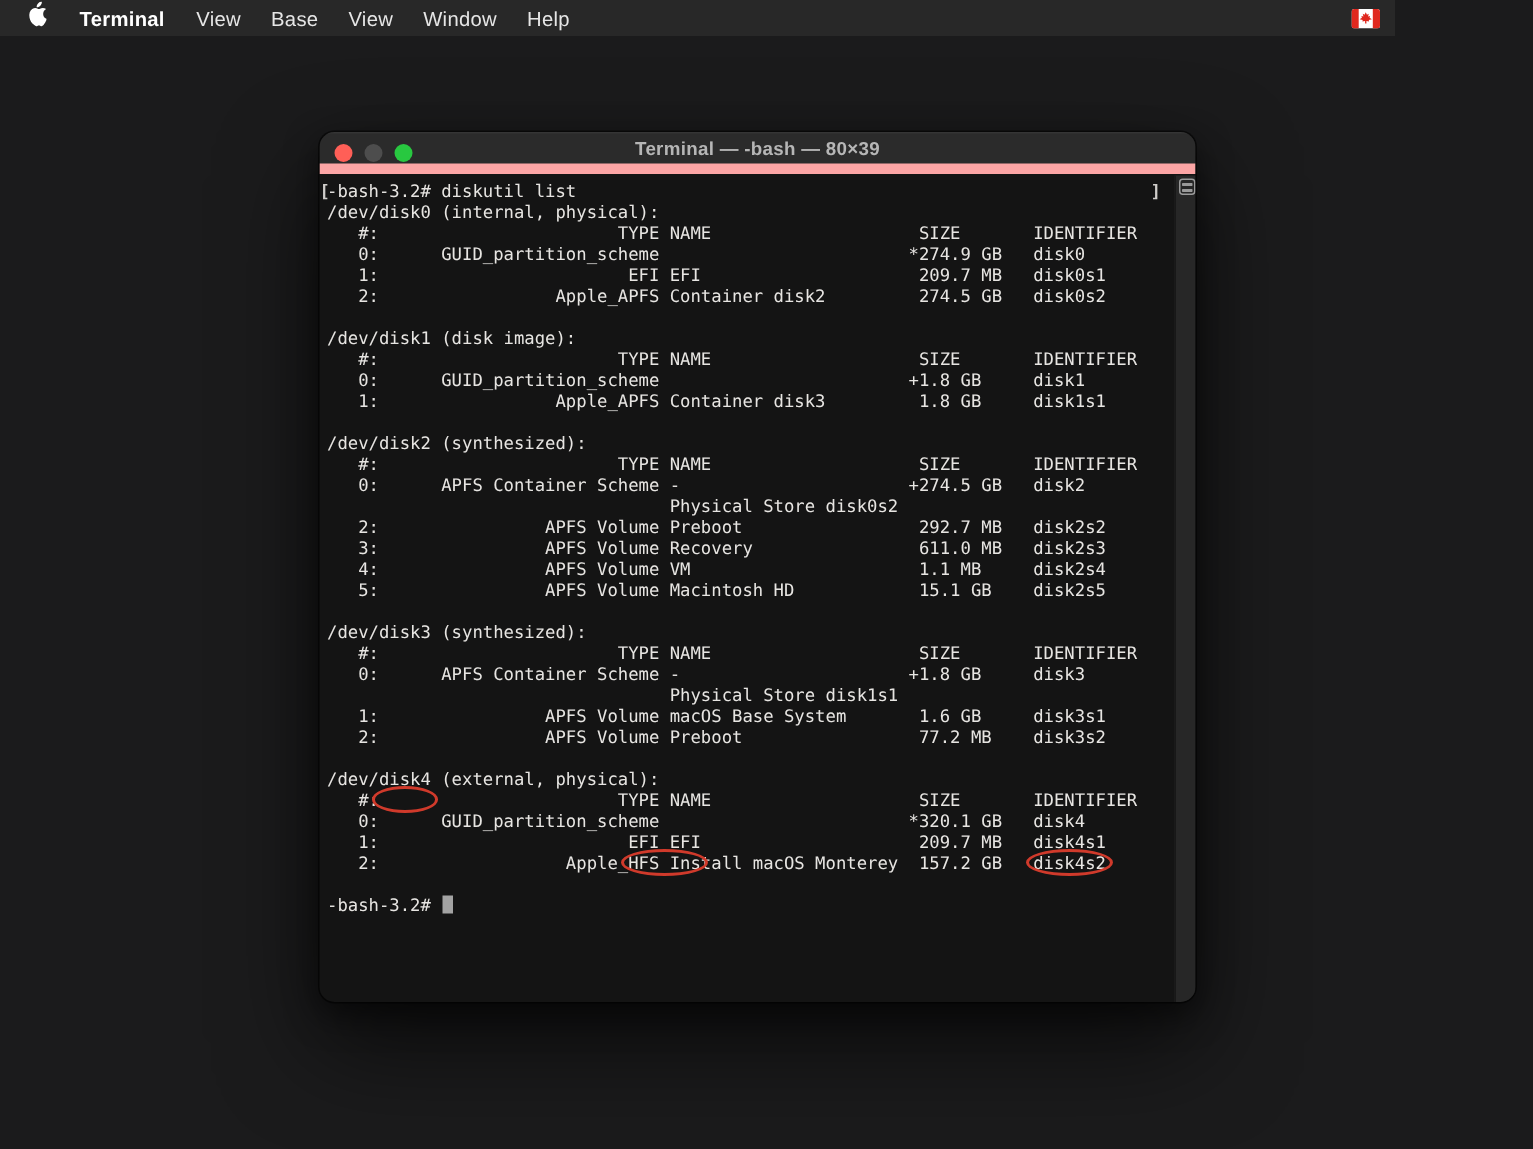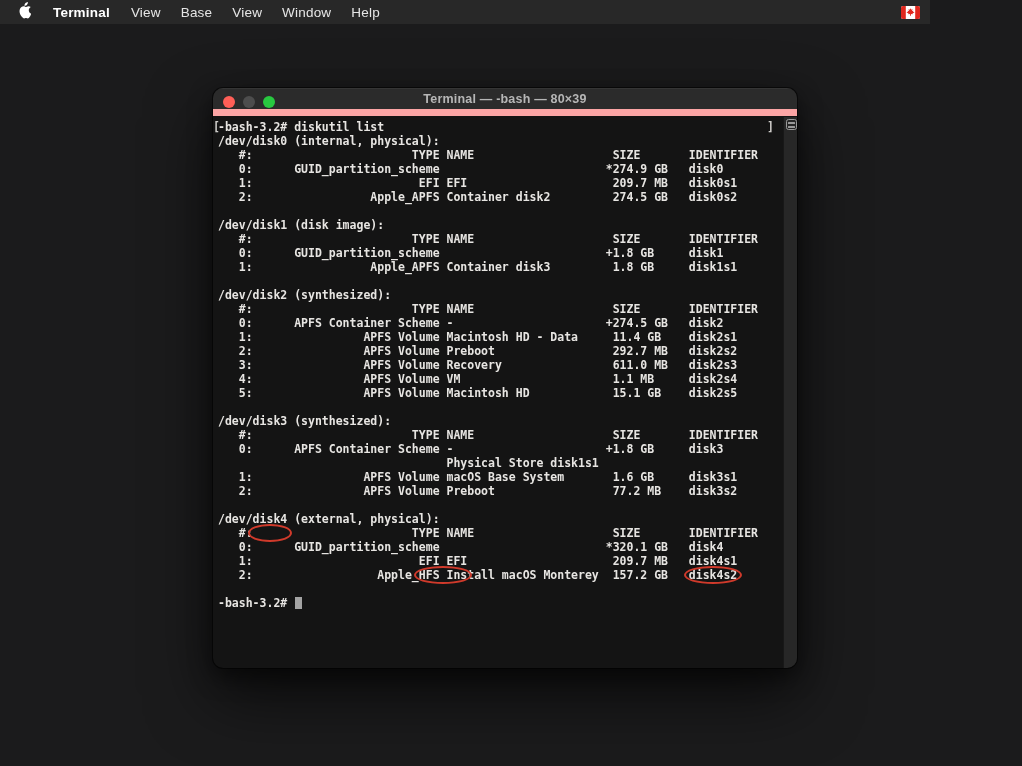--- a/index.html
+++ b/index.html
@@ -36,21 +36,21 @@
   .tl-btn { width:12px; height:12px; border-radius:50%; }
   .t-title { color:#b6b6b6; font-size:12.5px; font-weight:bold; letter-spacing:.2px; }
 
   .screen {
     position:absolute; top:29px; left:0; right:14px; bottom:0;
     padding:3px 0 0 5px; overflow:hidden;
   }
   .term-line {
     font-family:"DejaVu Sans Mono", monospace;
     font-size:11.5px; line-height:14px; height:14px;
-    font-weight:bold; color:#e7e5e2; white-space:pre;
+    font-weight:normal; color:#e7e5e2; white-space:pre;
   }
   .mark {
     position:absolute; font-family:"DejaVu Sans Mono", monospace;
     font-size:11.5px; font-weight:bold; color:#cfcdca; top:3px; line-height:14px;
   }
   .mark.open { left:0px; }
   .mark.close { right:9px; }
   .cursor {
     display:inline-block; width:6.5px; height:12px; background:#a3a3a3;
     vertical-align:-2px; margin-left:1px;
@@ -124,21 +124,21 @@
         <div class="term-line">   2:                 Apple_APFS Container disk2         274.5 GB   disk0s2</div>
         <div class="term-line">&nbsp;</div>
         <div class="term-line">/dev/disk1 (disk image):</div>
         <div class="term-line">   #:                       TYPE NAME                    SIZE       IDENTIFIER</div>
         <div class="term-line">   0:      GUID_partition_scheme                        +1.8 GB     disk1</div>
         <div class="term-line">   1:                 Apple_APFS Container disk3         1.8 GB     disk1s1</div>
         <div class="term-line">&nbsp;</div>
         <div class="term-line">/dev/disk2 (synthesized):</div>
         <div class="term-line">   #:                       TYPE NAME                    SIZE       IDENTIFIER</div>
         <div class="term-line">   0:      APFS Container Scheme -                      +274.5 GB   disk2</div>
-        <div class="term-line">   1:                APFS Volume Macintosh HD - Data     11.4 GB    disk2s1</div>
+        <div class="term-line">                                 Physical Store disk0s2</div>
         <div class="term-line">   2:                APFS Volume Preboot                 292.7 MB   disk2s2</div>
         <div class="term-line">   3:                APFS Volume Recovery                611.0 MB   disk2s3</div>
         <div class="term-line">   4:                APFS Volume VM                      1.1 MB     disk2s4</div>
         <div class="term-line">   5:                APFS Volume Macintosh HD            15.1 GB    disk2s5</div>
         <div class="term-line">&nbsp;</div>
         <div class="term-line">/dev/disk3 (synthesized):</div>
         <div class="term-line">   #:                       TYPE NAME                    SIZE       IDENTIFIER</div>
         <div class="term-line">   0:      APFS Container Scheme -                      +1.8 GB     disk3</div>
         <div class="term-line">                                 Physical Store disk1s1</div>
         <div class="term-line">   1:                APFS Volume macOS Base System       1.6 GB     disk3s1</div>

